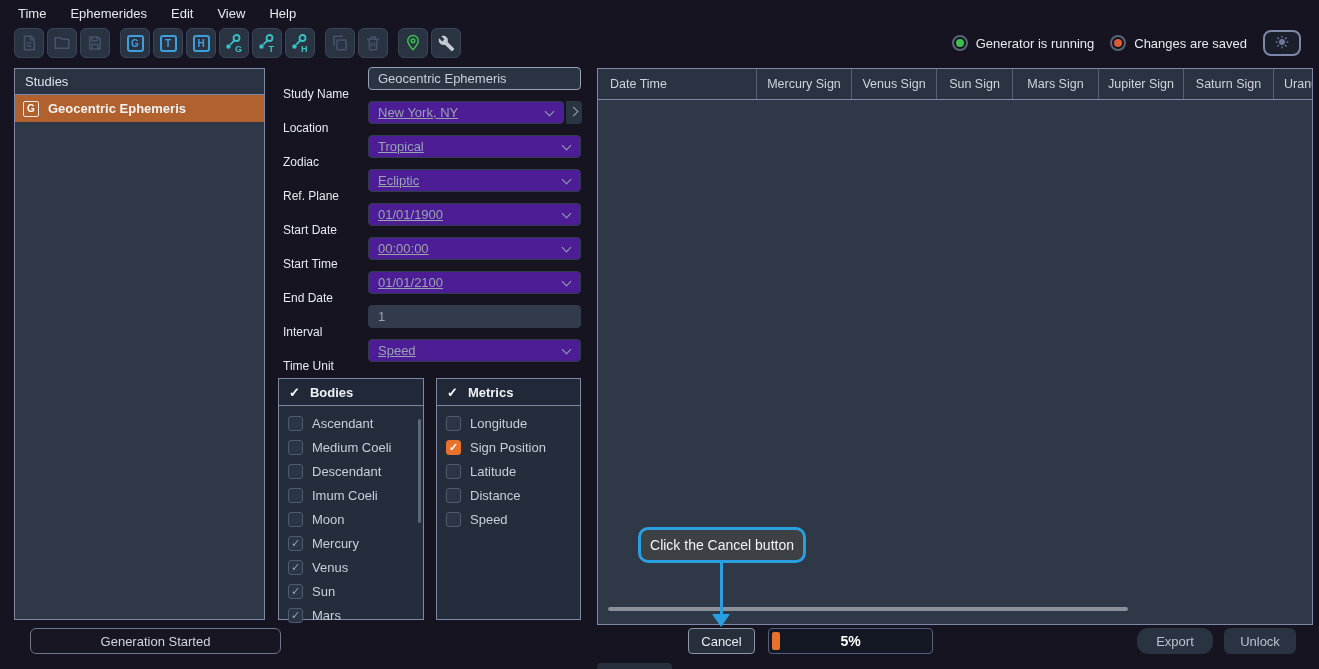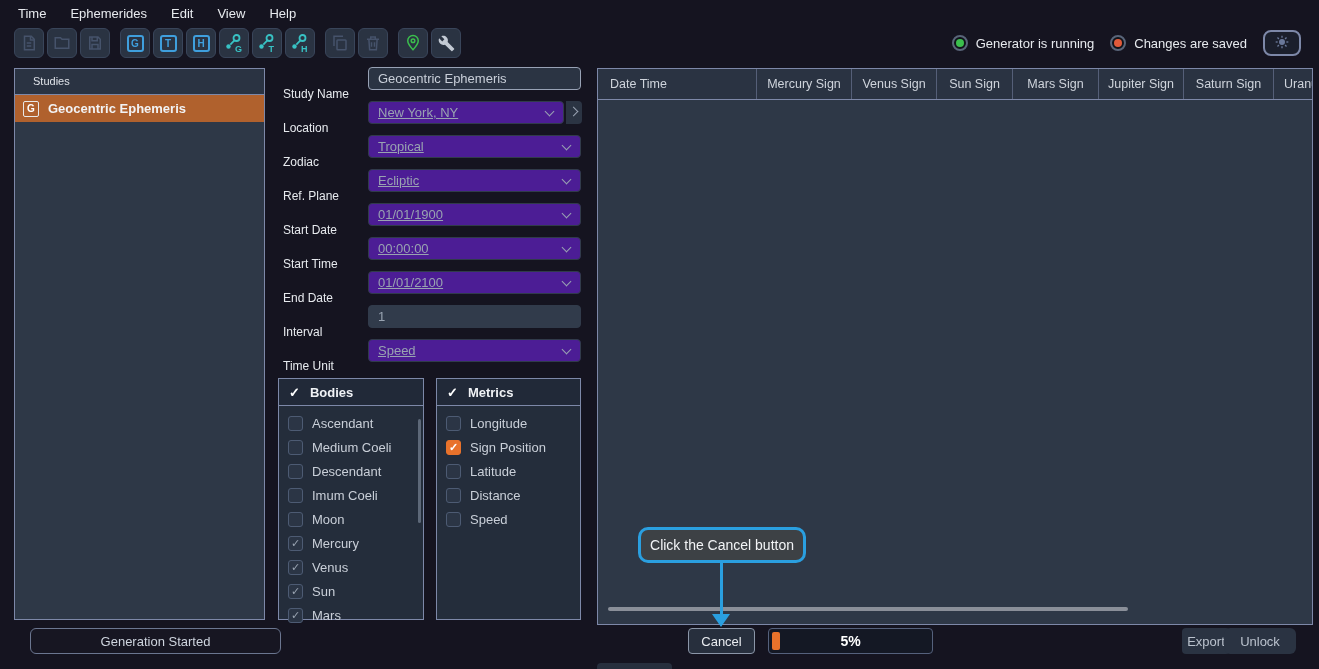--- a/index.html
+++ b/index.html
@@ -24,21 +24,21 @@
 
   
   .statusbar { position:absolute; right:18px; top:28px; height:30px; display:flex; align-items:center; gap:16px; font-size:13px; }
   .indicator { display:flex; align-items:center; gap:8px; }
   .dot { width:16px; height:16px; border-radius:50%; border:2px solid #596579; background:#10131a; display:flex; align-items:center; justify-content:center; }
   .dot i { display:block; width:8px; height:8px; border-radius:50%; }
   .theme-btn { width:38px; height:26px; border:2px solid #7d88a8; border-radius:8px; background:#1b1f2c; display:flex; align-items:center; justify-content:center; color:#6a7899; }
 
   
   .sidebar { position:absolute; left:14px; top:68px; width:251px; height:552px; background:#2e3847; border:1px solid #7d88a8; }
-  .sidebar-header { height:26px; line-height:25px; background:#2a3342; border-bottom:1px solid #7d88a8; padding-left:18px; font-size:11px; color:#dfe3e9; }
+  .sidebar-header { height:26px; line-height:25px; background:#2a3342; border-bottom:1px solid #7d88a8; padding-left:10px; font-size:13px; color:#dfe3e9; }
   .study-item { height:27px; background:#b0612d; display:flex; align-items:center; gap:9px; padding-left:8px; color:#f2f3f5; font-weight:bold; font-size:13px; }
   .gbox { width:16px; height:16px; border:1px solid #e8e8e8; border-radius:2px; font-size:10px; font-weight:bold; display:flex; align-items:center; justify-content:center; color:#fff; }
 
   .gen-status { position:absolute; left:30px; top:628px; width:251px; height:26px; border:1px solid #6b7690; border-radius:6px; background:#171622; color:#ced4de; font-size:13px; display:flex; align-items:center; justify-content:center; }
 
   
   .frow { position:absolute; left:283px; width:300px; height:23px; }
   .flabel { position:absolute; left:0; top:16px; height:23px; line-height:23px; font-size:12px; font-weight:400; color:#e7eaee; }
   .fctl { position:absolute; left:85px; top:0; width:213px; height:23px; border-radius:4px; font-size:13px; line-height:21px; padding:0 9px; }
   .f-input { background:#2b3443; border:1px solid #98a2b5; color:#c9cfd9; }
@@ -64,21 +64,21 @@
   .thead { height:31px; background:#2a3342; border-bottom:1px solid #7d88a8; display:flex; }
   .th { height:100%; border-right:1px solid #555f78; font-size:12.5px; color:#cfd4dc; display:flex; align-items:center; justify-content:center; white-space:nowrap; overflow:hidden; flex:none; }
   .th.first { justify-content:flex-start; padding-left:12px; }
   .th.last { border-right:none; flex:1; justify-content:flex-start; padding-left:10px; min-width:0; }
   .hscroll { position:absolute; left:10px; bottom:13px; width:520px; height:4px; background:#8a8f99; border-radius:2px; }
 
   
   .abtn { position:absolute; top:628px; height:26px; border-radius:4px; font-size:13px; display:flex; align-items:center; justify-content:center; }
   .run { left:597px; width:75px; background:#272f3d; color:#6a7486;margin-top:35px; }
   .cancel { left:688px; width:67px; background:#272f3d; border:1px solid #8b96a8; color:#e9ecf0; }
-  .export { left:1182px; width:48px; background:#2a3342; color:#bac2cd; border-radius:4px; }
+  .export { left:1137px; width:76px; background:#2a3342; color:#bac2cd; border-radius:11px; }
   .unlock { left:1224px; width:72px; background:#2a3342; color:#bac2cd; border-radius:6px; }
   .progress { position:absolute; left:768px; top:628px; width:165px; height:26px; background:#141824; border:1px solid #55617c; border-radius:4px; }
   .pfill { position:absolute; left:3px; top:3px; bottom:3px; width:5%; background:#e8722b; border-radius:2px; }
   .plabel { position:absolute; inset:0; display:flex; align-items:center; justify-content:center; font-size:14px; font-weight:bold; color:#fff; }
 
   
   .tooltip { position:absolute; left:638px; top:527px; width:168px; height:36px; background:#3d4145; border:3px solid #2a9fe0; border-radius:10px; display:flex; align-items:center; justify-content:center; font-size:14px; color:#f2f4f6; z-index:5; }
   .tip-line { position:absolute; left:720px; top:563px; width:3px; height:52px; background:#2a9fe0; z-index:5; }
   .tip-head { position:absolute; left:712px; top:614px; width:0; height:0; border-left:9px solid transparent; border-right:9px solid transparent; border-top:13px solid #2a9fe0; z-index:5; }
 </style>

